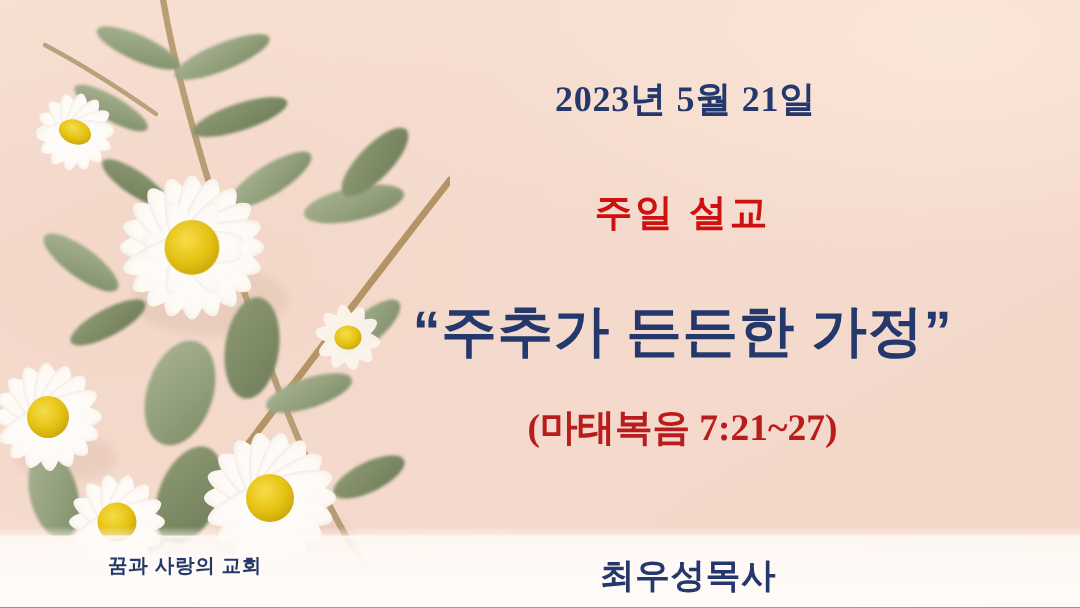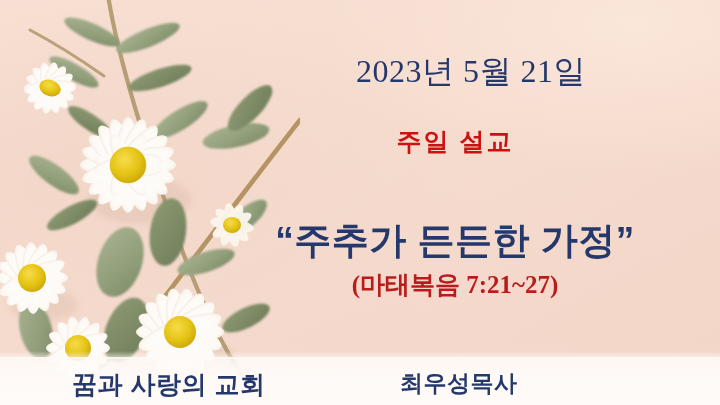--- a/index.html
+++ b/index.html
@@ -51,25 +51,25 @@
     position: absolute;
     left: 255px;
     top: 0;
     width: 400px;
     height: 352px;
     text-align: center;
   }
   .date-line {
     position: absolute;
     top: 50px;
-    left: 16px;
+    left: 2px;
     width: 100%;
     font-family: "Liberation Serif", "DejaVu Serif", serif;
-    font-size: 32px;
-    font-weight: 400;
+    font-size: 24px;
+    font-weight: 700;
     color: #24386b;
     letter-spacing: 0.5px;
     white-space: nowrap;
   }
   .kicker {
     position: absolute;
     top: 125px;
     left: 0;
     width: 100%;
     font-size: 25px;
@@ -81,42 +81,41 @@
   .sermon-title {
     position: absolute;
     top: 196px;
     left: -30px;
     width: 460px;
     font-size: 37px;
     font-weight: 700;
     color: #24386b;
     letter-spacing: 0.5px;
     white-space: nowrap;
-    margin-top: 20px;
   }
   .scripture {
     position: absolute;
     top: 268px;
     left: 0;
     width: 100%;
     font-family: "Liberation Serif", "DejaVu Serif", serif;
     font-size: 25px;
     font-weight: 700;
     color: #b91c1c;
     white-space: nowrap;
   }
   .band-inner {
     position: absolute;
     inset: 0;
   }
   .church-name {
     position: absolute;
     left: 72px;
     top: 11px;
-    font-size: 25px;
+    font-size: 13px;
     font-weight: 700;
     color: #24386b;
     letter-spacing: 0.5px;
     white-space: nowrap;
   }
   .pastor-name {
     position: absolute;
     left: 400px;
     top: 11px;
     font-size: 23px;

